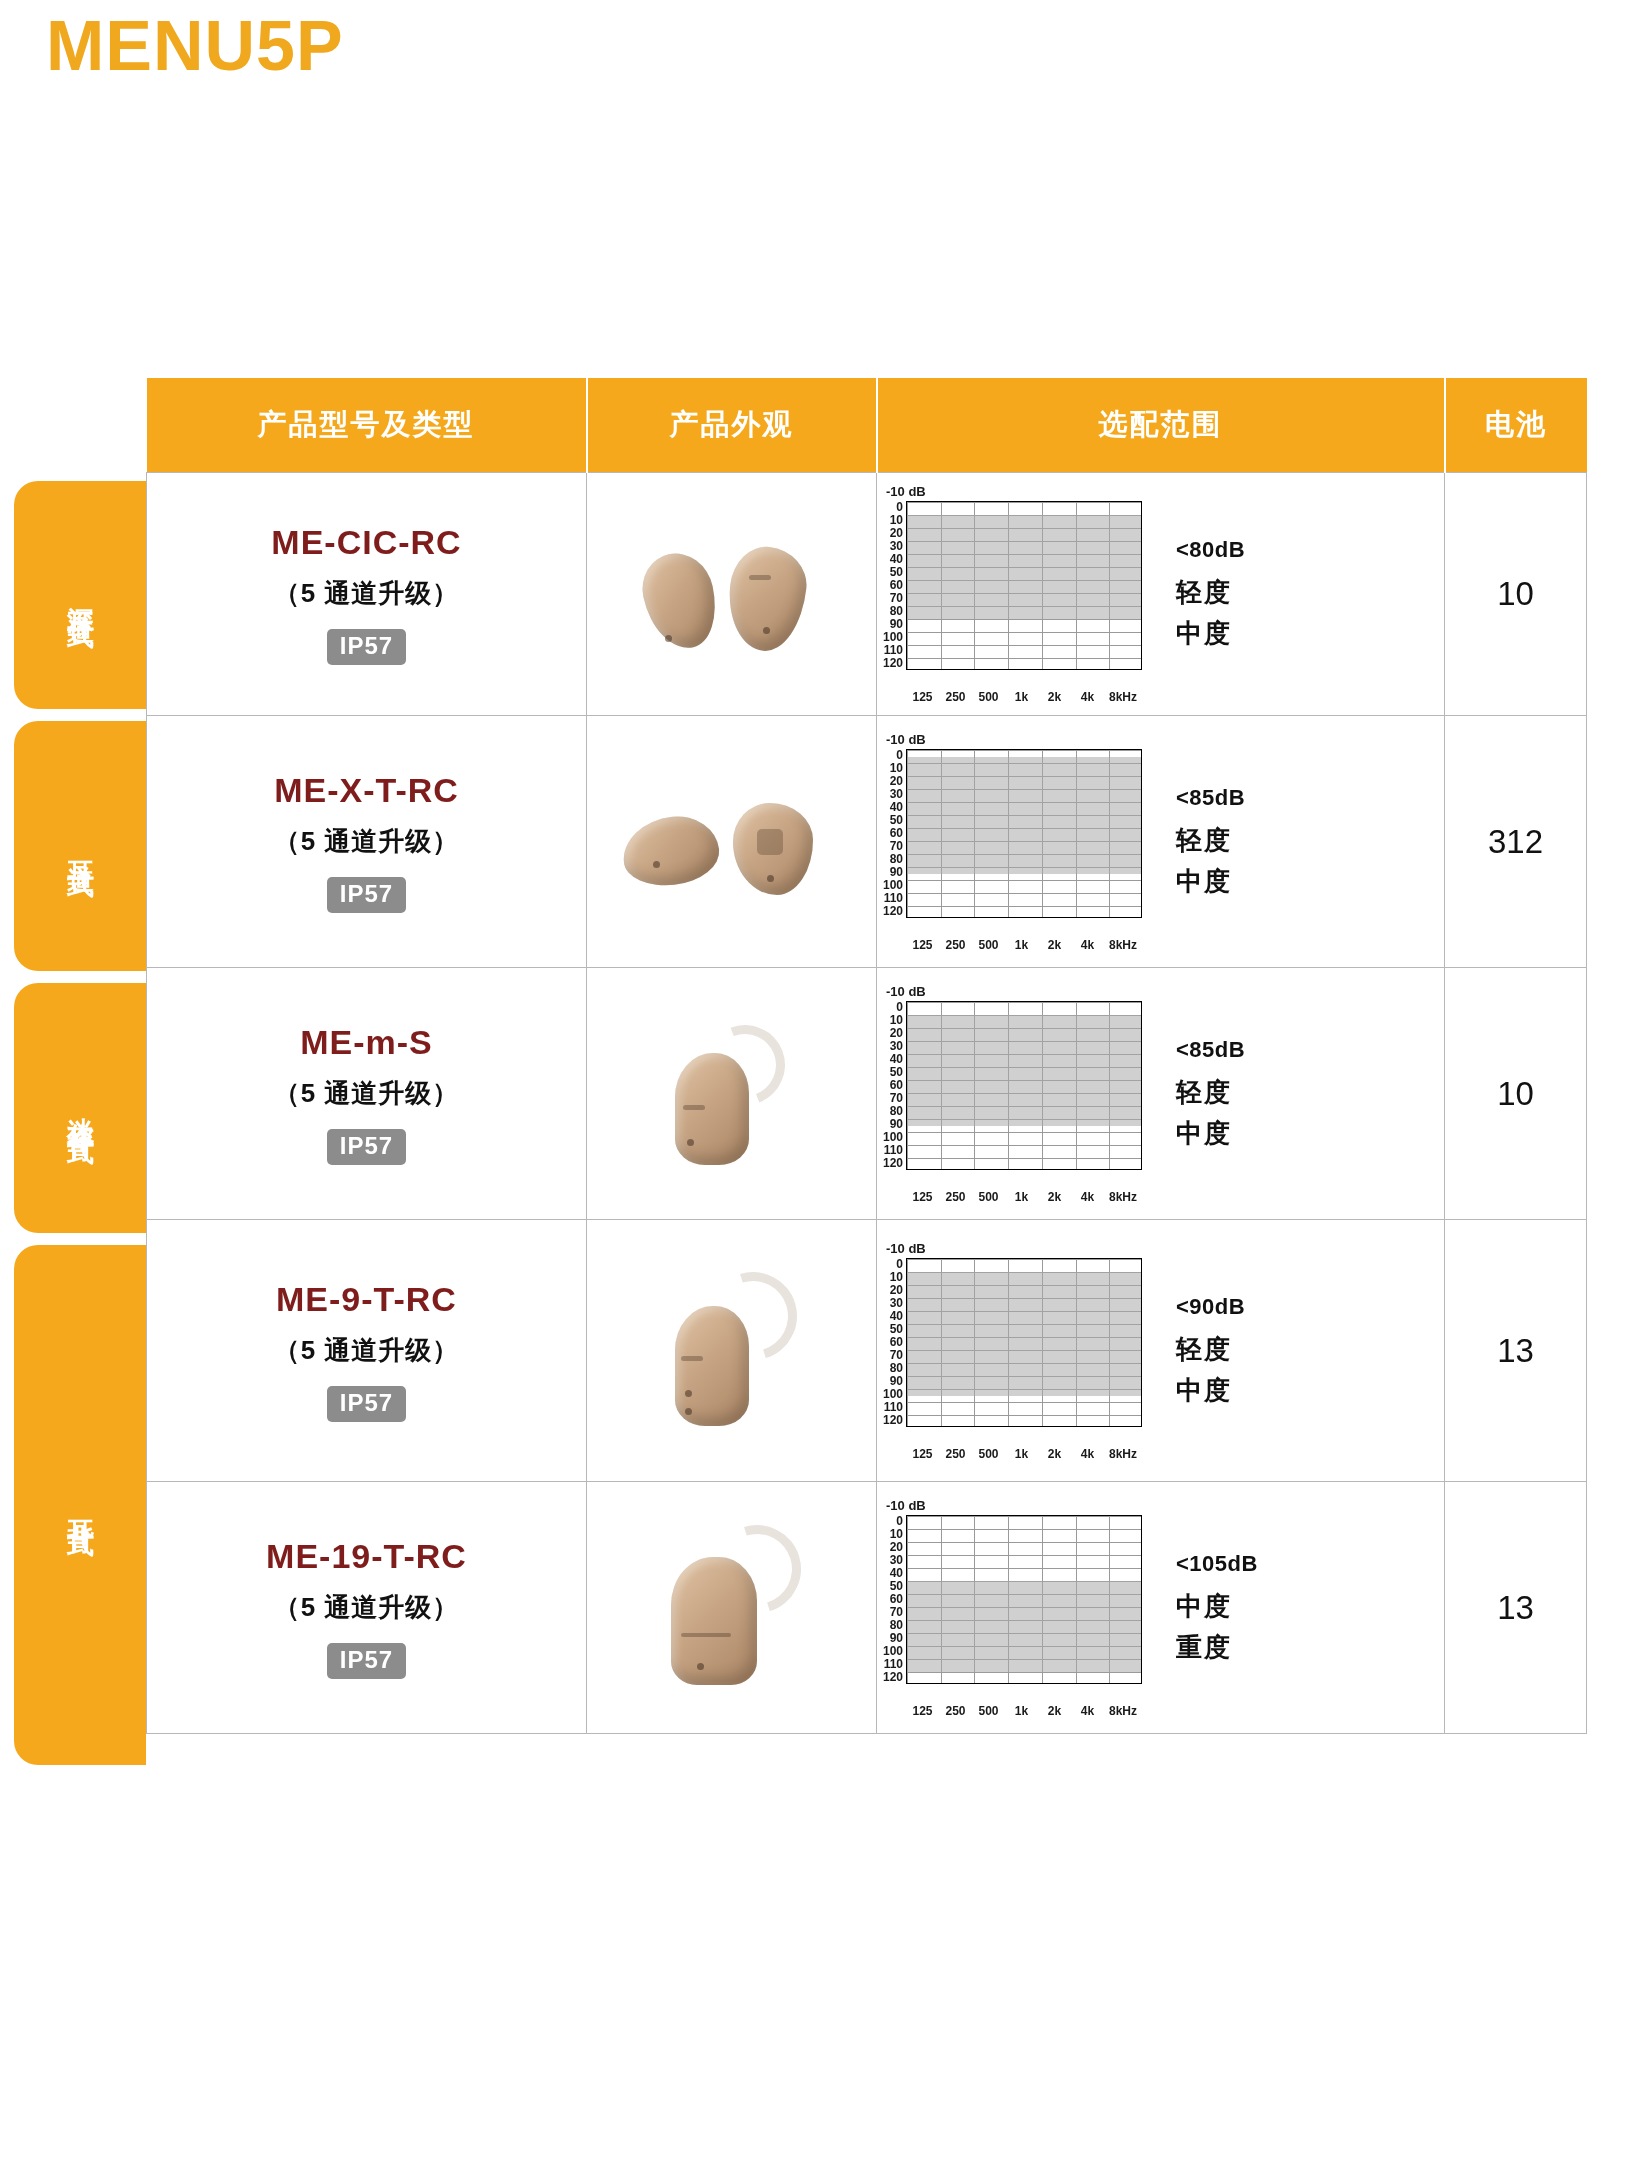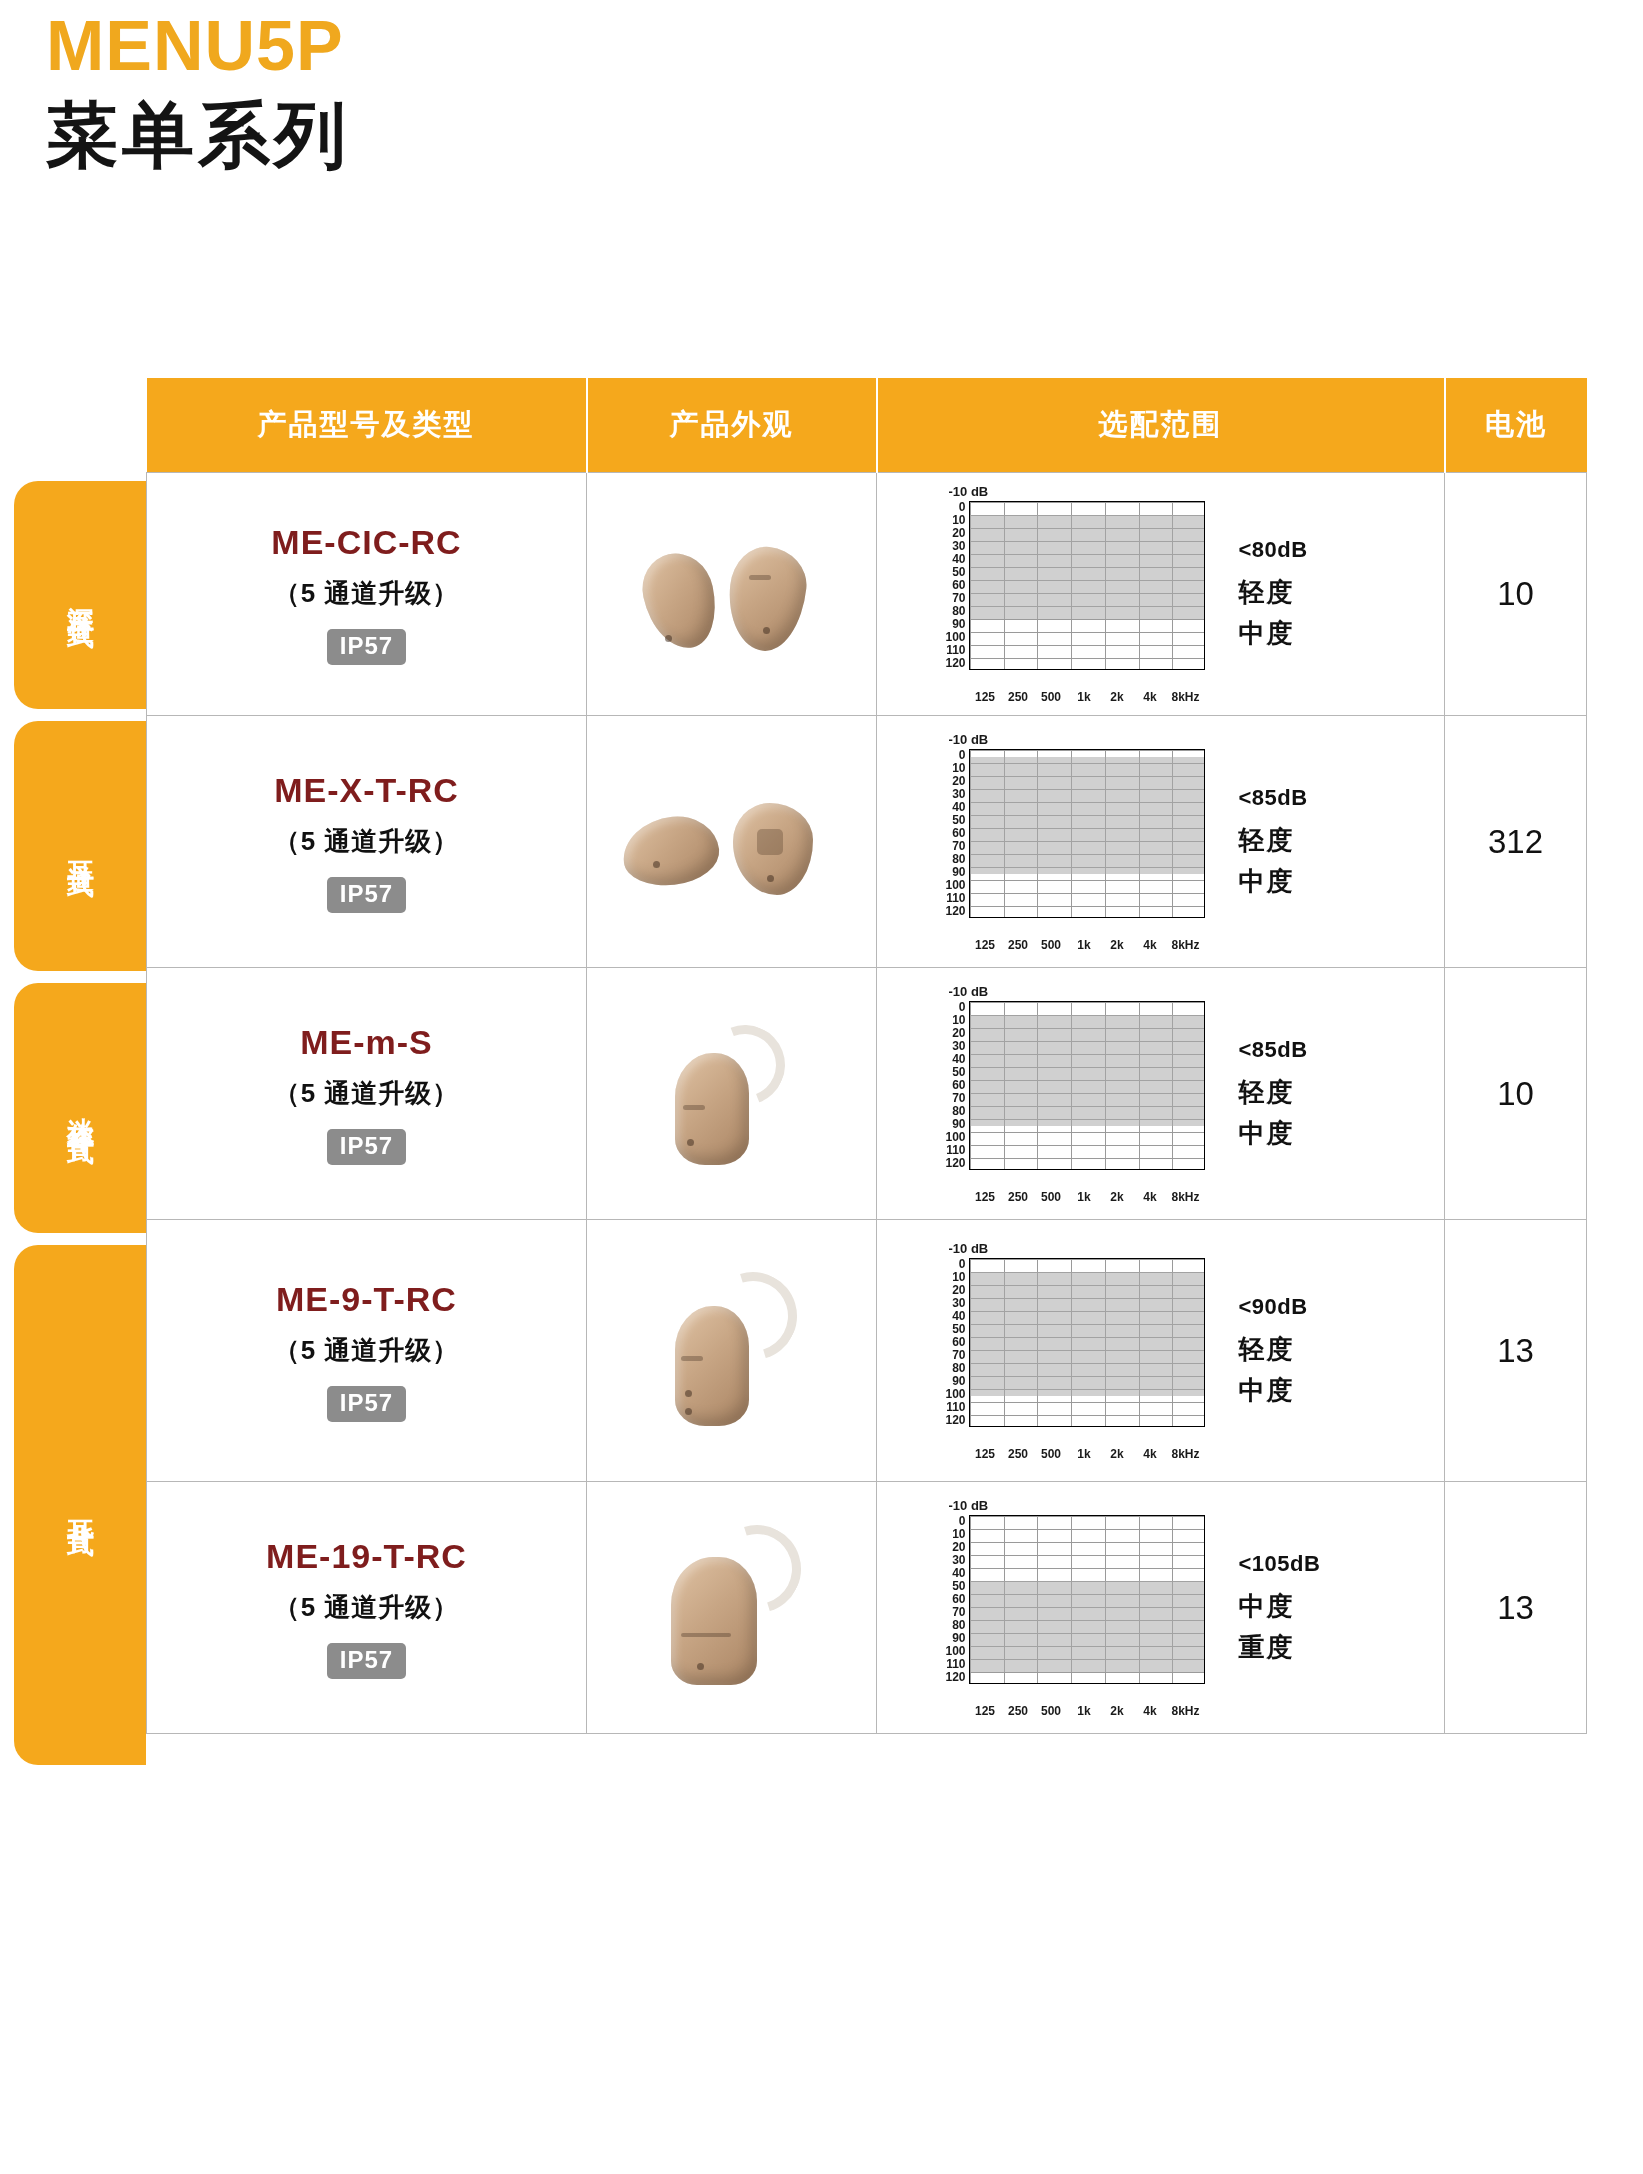--- a/index.html
+++ b/index.html
@@ -130,21 +130,20 @@
   }
   .battery {
     font-size: 33px;
     color: #111;
   }
 
   
   .range-cell-inner {
     display: flex;
     align-items: center;
-    justify-content: center;
     gap: 18px;
     padding: 10px 2px;
   }
   .audiogram {
     position: relative;
     width: 278px;
   }
   .ag-top {
     font-size: 13px;
     font-weight: bold;
@@ -294,21 +293,20 @@
     width: 22px; height: 5px;
     border-radius: 3px;
     background: rgba(70,50,35,0.35);
   }
 </style>
 </head>
 <body>
 
 <div class="header">
   <h1 class="brand-title">MENU5P</h1>
-  <h2 class="brand-subtitle">菜单系列</h2>
 </div>
 
 <div class="table-area">
 
   <div class="sidelabels">
     <div class="side-tab" style="height:228px;">
       <span>深耳道式</span>
     </div>
     <div class="side-tab" style="height:250px;">
       <span>耳道式</span>

